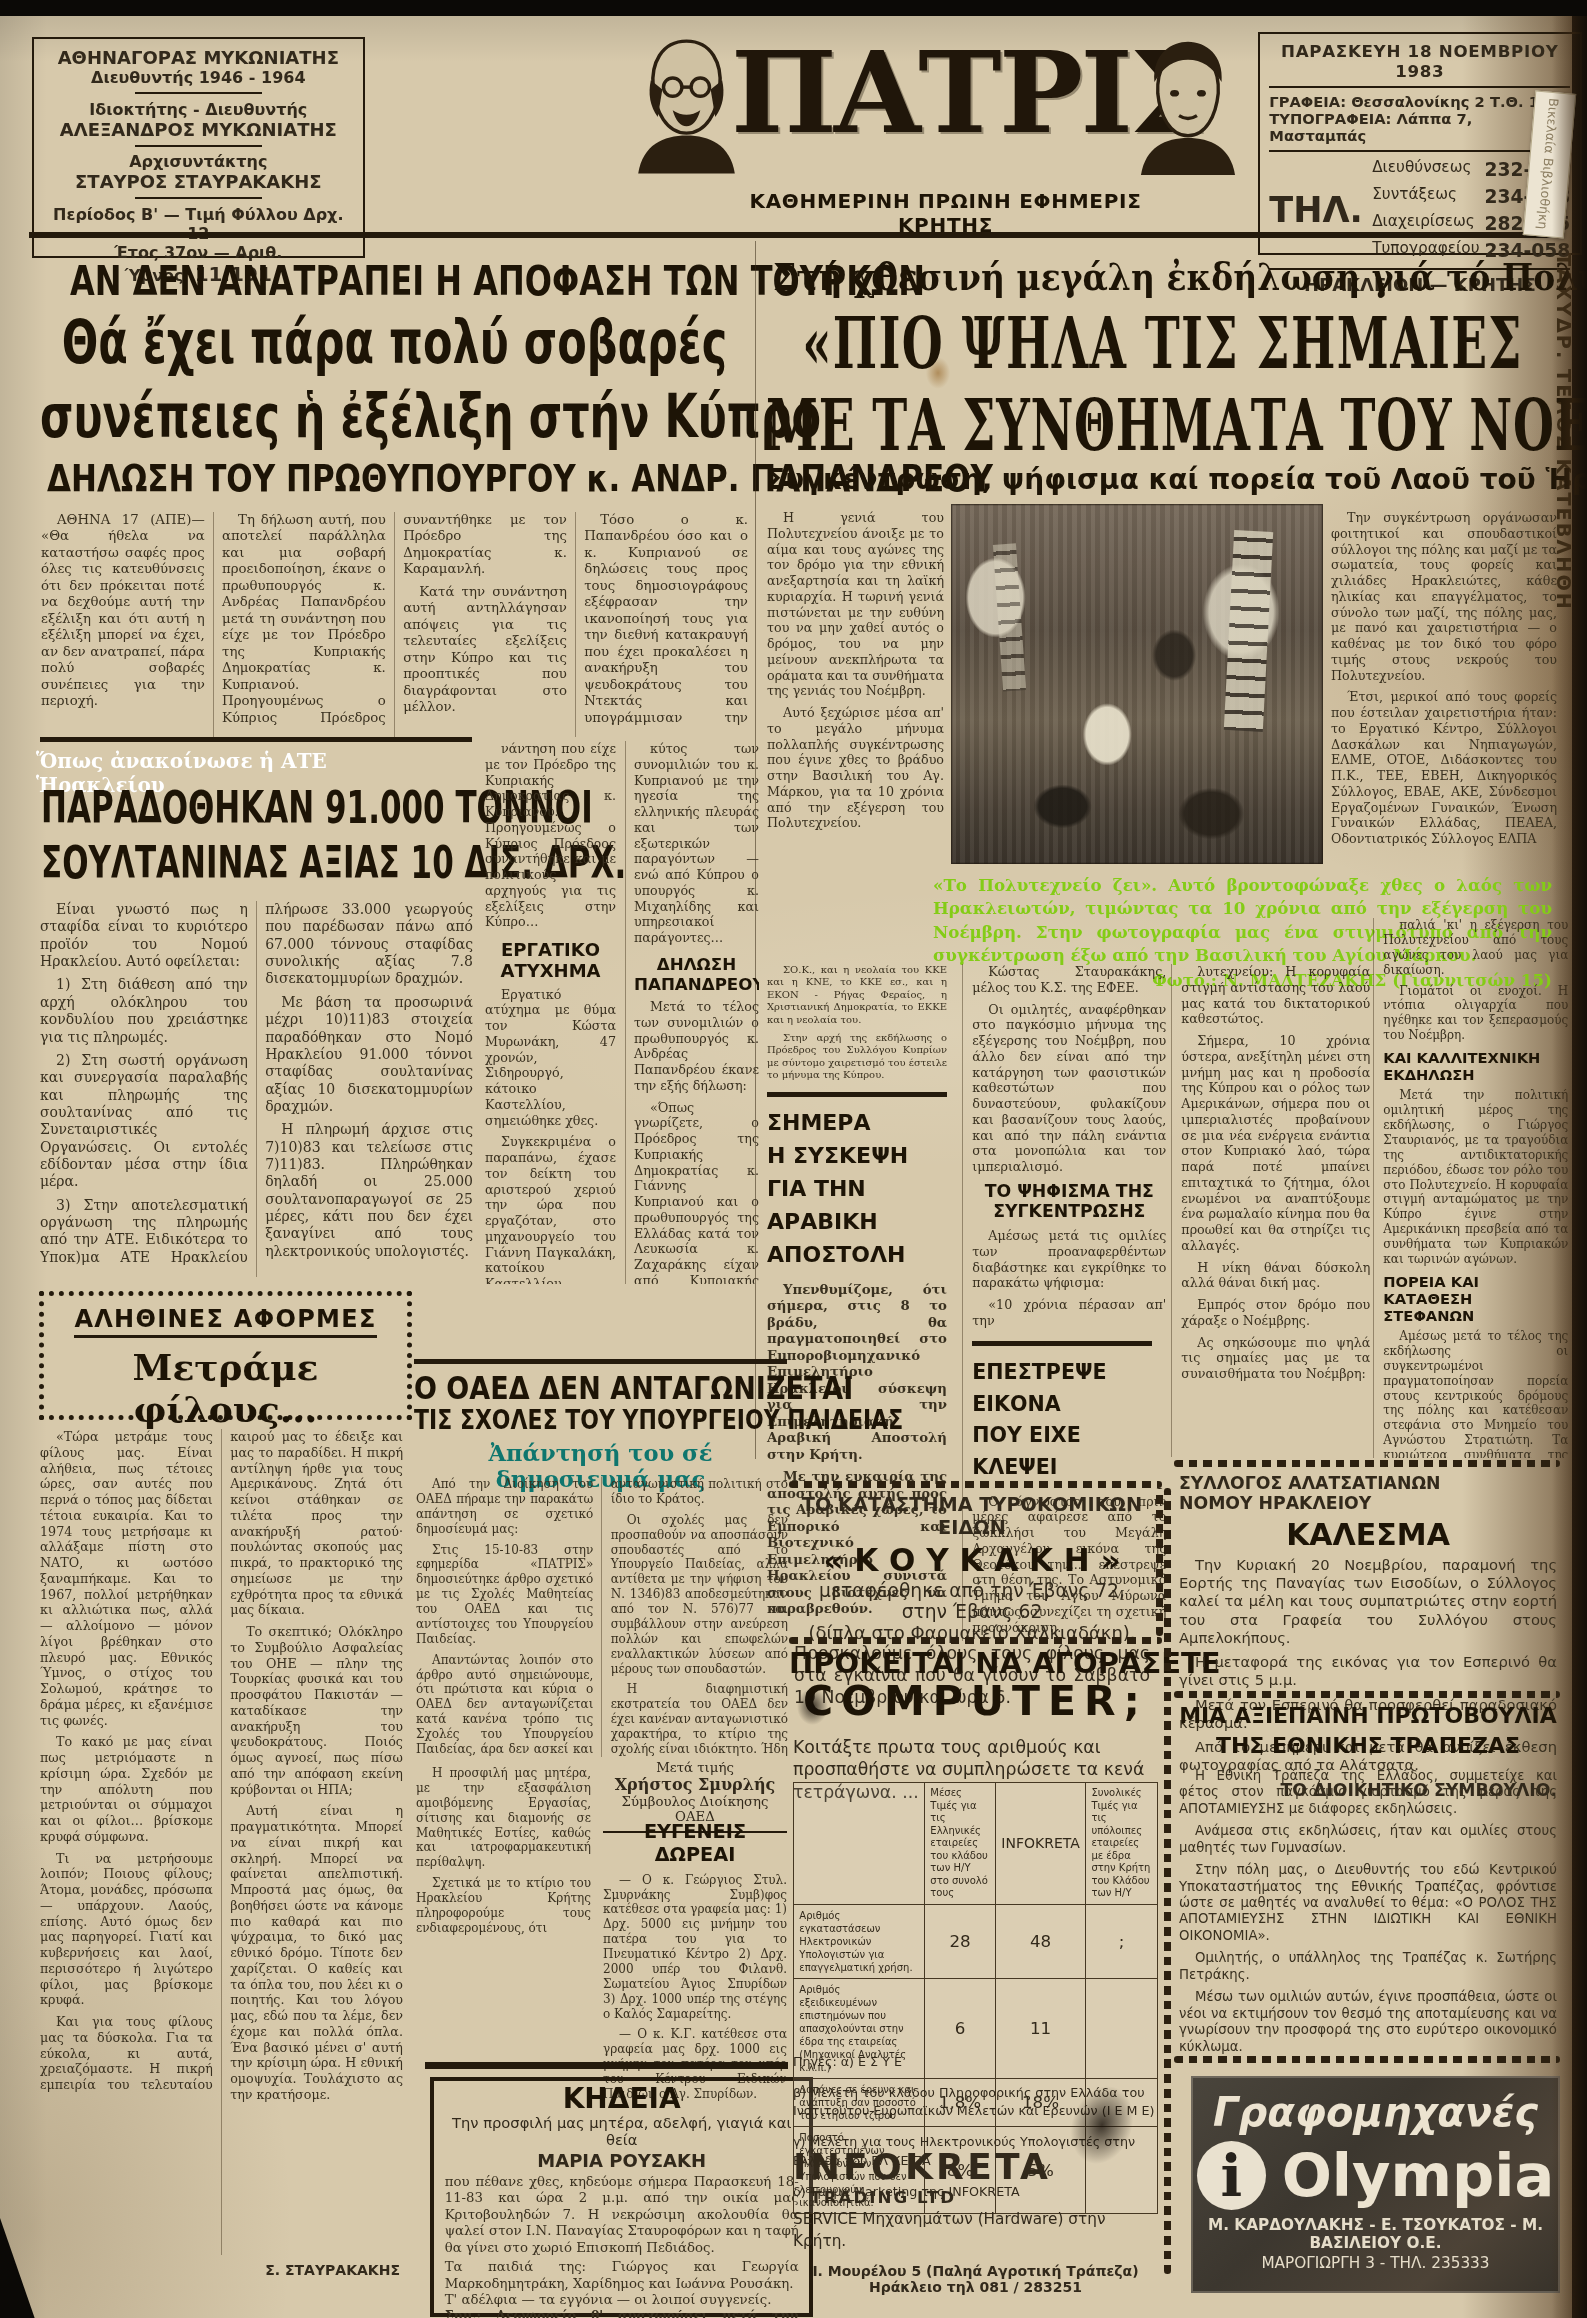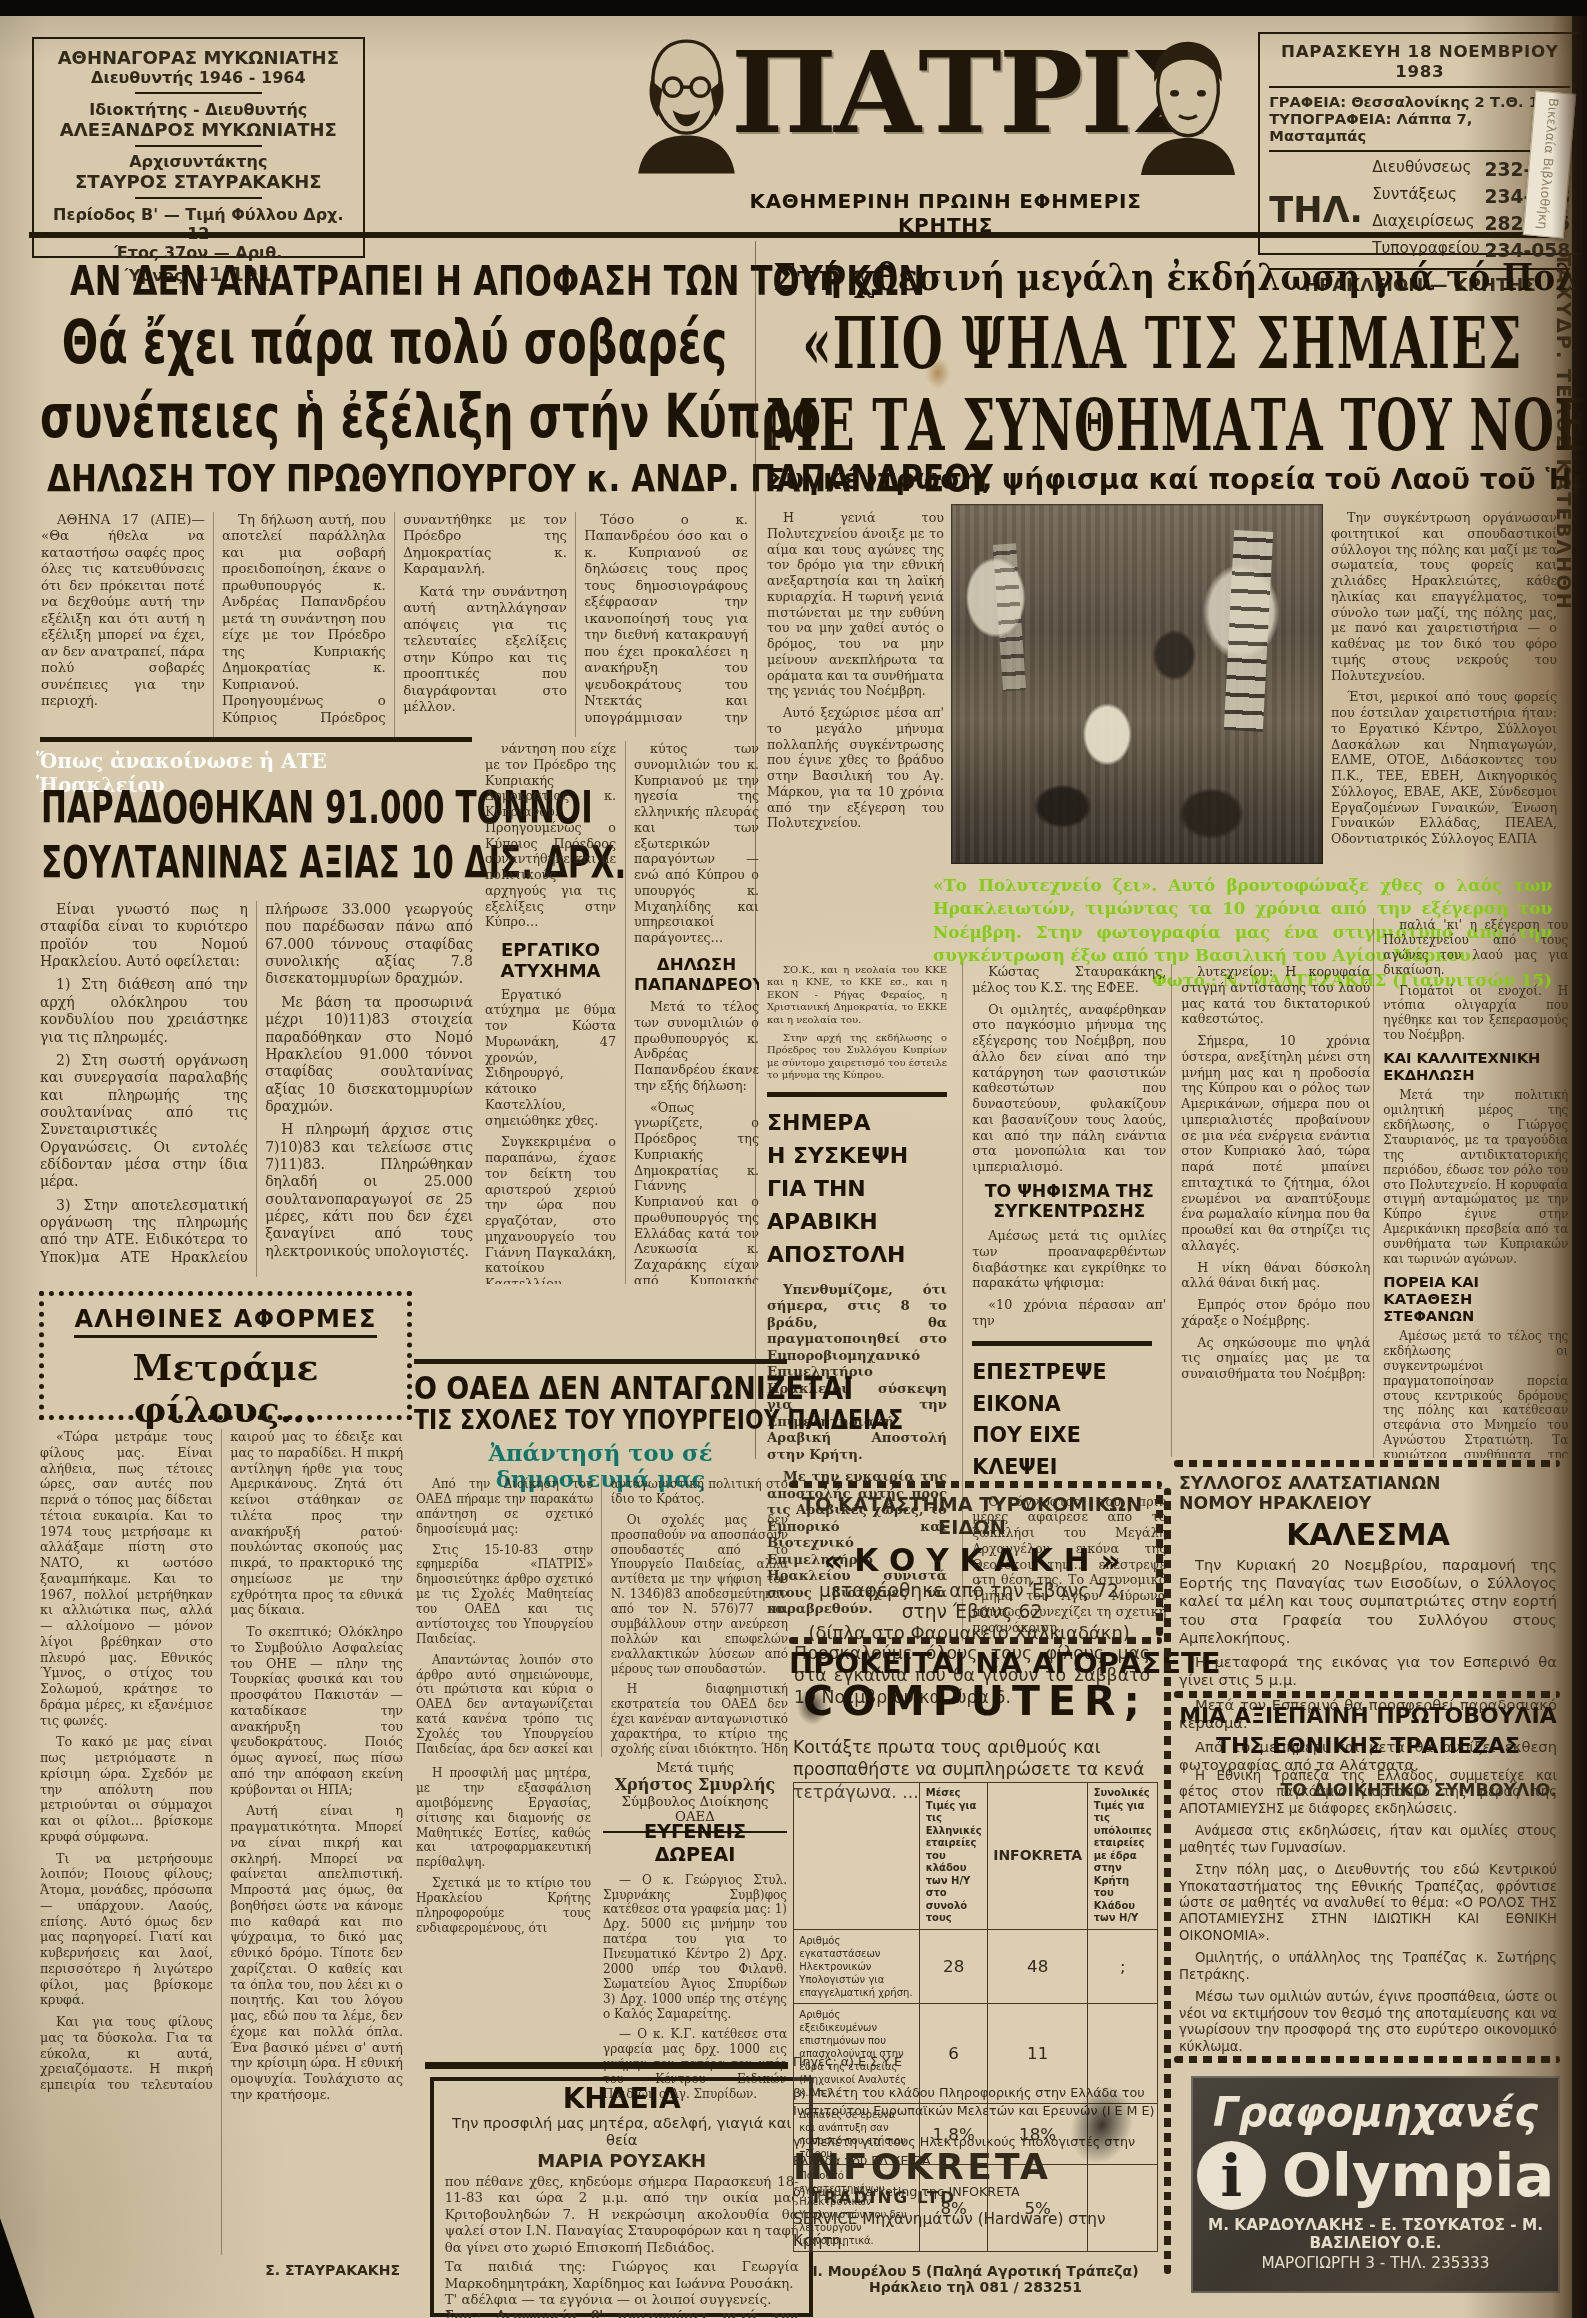--- a/index.html
+++ b/index.html
@@ -29,21 +29,21 @@
   .cols-2{column-count:2;column-gap:17.3px;column-rule:0.7px solid rgba(66,50,26,.45);}
   .subh{font-weight:bold;color:#1d1406;}
   .pre{white-space:pre-line;}
   .wavy{height:6.7px;background:repeating-linear-gradient(90deg,#2c2010 0 8.7px,rgba(44,32,16,0) 8.7px 14.7px);border-radius:3.3px;}
   .wavy-v{width:6.7px;background:repeating-linear-gradient(0deg,#2c2010 0 8.7px,rgba(44,32,16,0) 8.7px 14.7px);border-radius:3.3px;}
   .dotbox{border:5.3px dotted #241a0c;}
   .telrow{display:flex;justify-content:space-between;font-size:15.3px;line-height:1.45;}
   .telrow .telnum{font-weight:bold;font-size:18.7px;}
   table.ct{border-collapse:collapse;width:100%;background:rgba(255,250,235,.12);}
   table.ct th,table.ct td{border:1.3px solid #453722;padding:4px 5.3px;vertical-align:middle;}
-  table.ct thead th{font-size:10px;font-weight:bold;text-align:left;line-height:1.25;}
+  table.ct thead th{font-size:10px;font-weight:normal;text-align:left;line-height:1.25;}
   table.ct thead th.ct-brand{font-size:14px;text-align:center;}
   table.ct tbody th{font-size:10px;font-weight:normal;text-align:left;line-height:1.3;width:36%;}
   table.ct tbody td{font-size:16.7px;text-align:center;}
   .photo{background:
     radial-gradient(60px 80px at 12% 26%, rgba(220,212,192,.85) 0 45%, transparent 50%),
     radial-gradient(80px 100px at 78% 30%, rgba(225,218,198,.8) 0 40%, transparent 48%),
     radial-gradient(47px 60px at 42% 64%, rgba(235,228,206,.9) 0 45%, transparent 52%),
     radial-gradient(40px 47px at 60% 42%, rgba(40,34,26,.8) 0 45%, transparent 55%),
     radial-gradient(53px 40px at 30% 84%, rgba(30,26,20,.85) 0 45%, transparent 55%),
     radial-gradient(60px 47px at 70% 86%, rgba(36,30,22,.8) 0 45%, transparent 55%),

